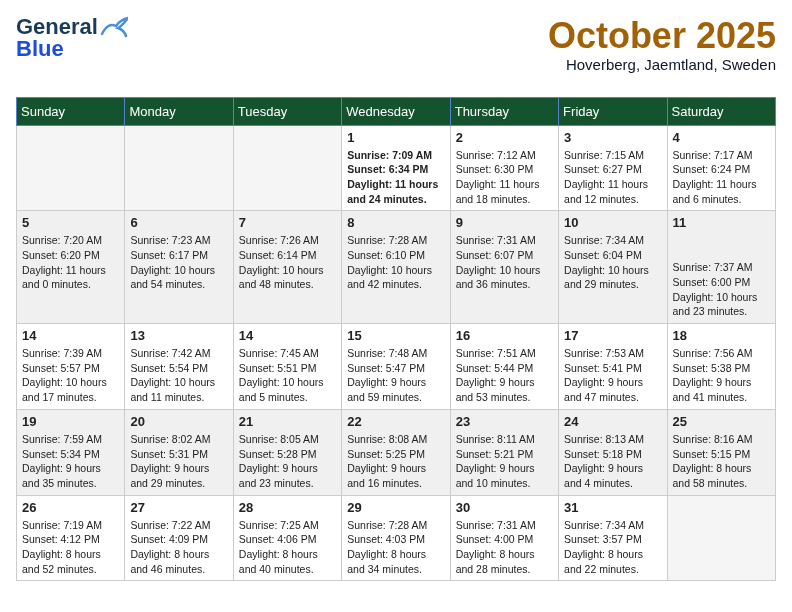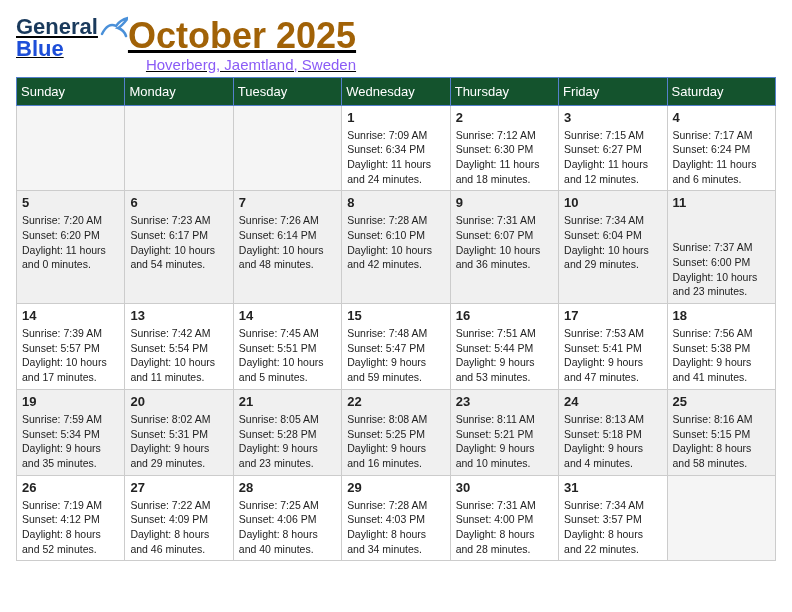--- a/index.html
+++ b/index.html
@@ -5,23 +5,23 @@
     * { box-sizing: border-box; margin: 0; padding: 0; }
     body {
       font-family: Arial, sans-serif;
       background: #fff;
       width: 792px;
       min-height: 612px;
       padding: 16px;
     }
     .header {
       display: flex;
+      justify-content: space-between;
       align-items: flex-start;
-      margin-bottom: 4px;
-      text-decoration: underline;
+      margin-bottom: 24px;
     }
     .logo {
       display: flex;
       align-items: center;
     }
     .logo-text {
       font-size: 22px;
       font-weight: bold;
       color: #1a3a5c;
       line-height: 1;
@@ -35,21 +35,21 @@
       text-align: right;
     }
     .month-title {
       font-size: 36px;
       font-weight: bold;
       color: #a16207;
       line-height: 1.1;
     }
     .location {
       font-size: 15px;
-      color: #8b5cf6;
+      color: #0f172a;
     }
     .calendar {
       width: 100%;
       border-collapse: collapse;
       border: 1px solid #ccc;
     }
     .calendar th {
       background: #14532d;
       color: #fff;
       font-size: 13px;
@@ -122,21 +122,21 @@
         <th>Saturday</th>
       </tr>
   </thead>
   <tbody id="calendar-body">
   <tr>
         <td class="empty"></td>
         <td class="empty"></td>
         <td class="empty"></td>
         <td>
           <span class="day-num">1</span>
-          <div class="day-info" style="white-space: pre-line;">Sunrise: 7:09 AM
+          <div class="day-info" style="white-space: pre-line; font-weight: bold;">Sunrise: 7:09 AM
 Sunset: 6:34 PM
 Daylight: 11 hours
 and 24 minutes.</div>
         </td>
         <td>
           <span class="day-num">2</span>
           <div class="day-info" style="white-space: pre-line;">Sunrise: 7:12 AM
 Sunset: 6:30 PM
 Daylight: 11 hours
 and 18 minutes.</div>

